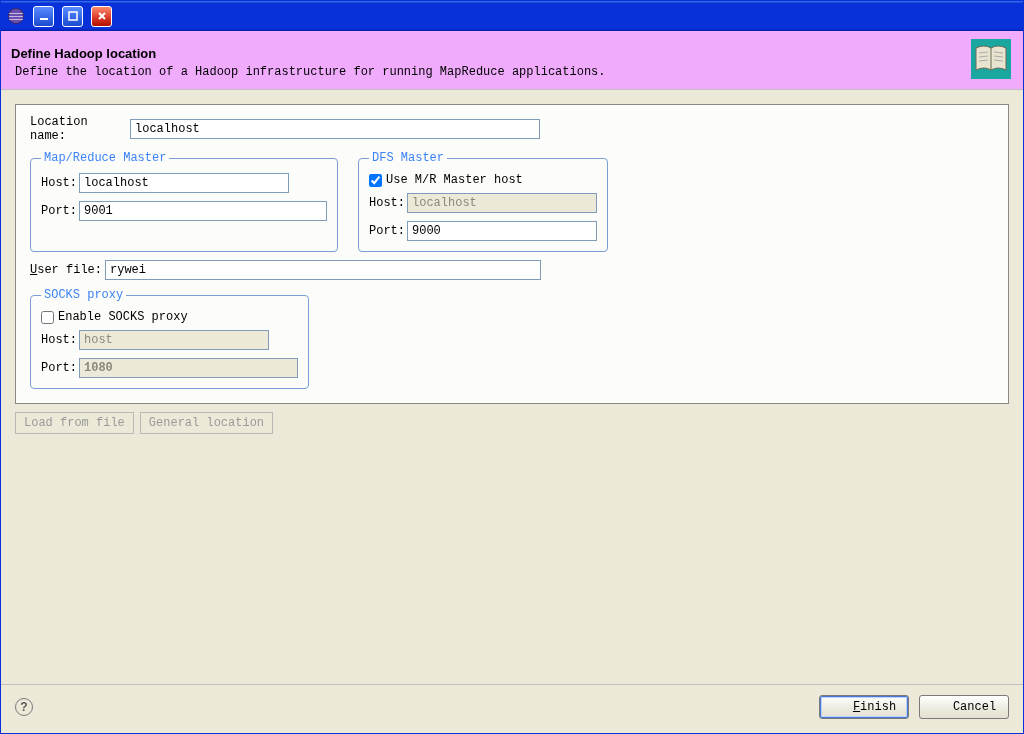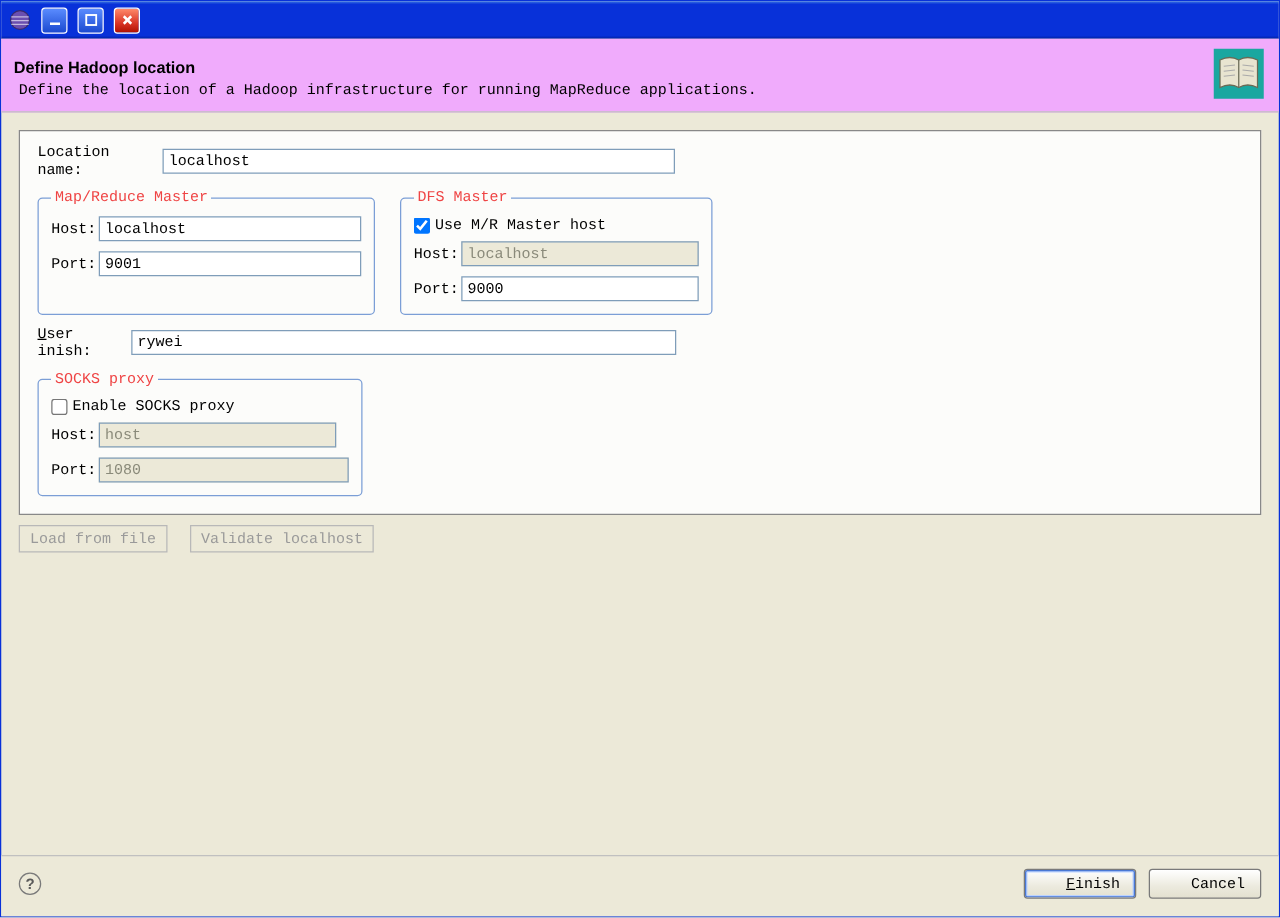--- a/index.html
+++ b/index.html
@@ -108,40 +108,40 @@
 
   .two-cols { display:flex; gap: 20px; margin-bottom: 8px; }
   fieldset.group {
     border: 1px solid #7b9ed6;
     border-radius: 4px;
     padding: 8px 10px 10px 10px;
     margin: 0;
     background: #fcfcfa;
   }
   fieldset.group > legend {
-    color: #ef4444;
+    color: #3b82f6;
     padding: 0 3px;
     font-family: "SimSun","Courier New",monospace;
   }
   .mr-group { width: 270px; }
   .dfs-group{ width: 248px; }
   .socks-group { width: 248px; margin-left: 140px; }
 
   .chk { width:13px; height:13px; margin:0 4px 0 0; vertical-align:middle; }
 
   
   .flat-btn {
     border: 1px solid #b8b8b8;
     background: #ece9d8;
     color: #9a9a9a;
     padding: 3px 8px;
     font-family: "SimSun","Courier New",monospace;
     font-size: 12px;
   }
-  .bottom-left-btns { margin-top: 8px; display:flex; gap:18px; }
+  .bottom-left-btns { margin-top: 8px; display:flex; gap:6px; }
 
   
   .footer {
     border-top: 1px solid #c0c0c0;
     padding: 10px 14px 14px 14px;
     display:flex; align-items:center;
     background: #ece9d8;
   }
   .help-icon {
     width:18px; height:18px; border:1px solid #7a7a7a; border-radius:50%;
@@ -227,21 +227,21 @@
 
       <div class="two-cols">
         <fieldset class="group mr-group">
           <legend>Map/Reduce Master</legend>
           <div class="row">
             <span class="label" style="width:38px">Host:</span>
             <input class="text-input" style="width: 210px;" value="localhost">
           </div>
           <div class="row" style="margin-bottom:0">
             <span class="label" style="width:38px">Port:</span>
-            <input class="text-input" style="width: 210px;" value="9001">
+            <input class="text-input" style="width: 248px;" value="9001">
           </div>
         </fieldset>
 
         <fieldset class="group dfs-group">
           <legend>DFS Master</legend>
           <div class="row" style="margin-bottom:6px">
             <input type="checkbox" class="chk" checked="" style="">
             <span class="label">Use M/R Master host</span>
           </div>
           <div class="row">
@@ -249,46 +249,46 @@
             <input class="text-input disabled" readonly="" style="width: 190px;" value="localhost">
           </div>
           <div class="row" style="margin-bottom:0">
             <span class="label" style="width:38px">Port:</span>
             <input class="text-input" style="width: 190px;" value="9000">
           </div>
         </fieldset>
       </div>
 
       <div class="row">
-        <span class="label" style="width:75px"><span class="u">U</span><span>ser inish:</span></span>
+        <span class="label" style="width:75px"><span class="u">U</span><span>ser file:</span></span>
         <input class="text-input" style="width: 436px;" value="rywei">
       </div>
 
       <fieldset class="group socks-group">
         <legend>SOCKS proxy</legend>
         <div class="row" style="margin-bottom:6px">
           <input type="checkbox" class="chk" style="">
           <span class="label">Enable SOCKS proxy</span>
         </div>
         <div class="row">
           <span class="label" style="width:38px">Host:</span>
           <input class="text-input disabled" readonly="" style="width: 190px;" value="host">
         </div>
         <div class="row" style="margin-bottom:0">
           <span class="label" style="width:38px">Port:</span>
-          <input class="text-input disabled" readonly="" style="width: 200px;" value="1080">
+          <input class="text-input disabled" readonly="" style="width: 219px; font-weight: bold;" value="1080">
         </div>
       </fieldset>
 
       <div style="flex:1"></div>
     </div>
 
     <div class="bottom-left-btns">
       <button class="flat-btn" disabled="">Load from file</button>
-      <button class="flat-btn" disabled="">Validate localhost</button>
+      <button class="flat-btn" disabled="">General location</button>
     </div>
 
     <div style="flex:1"></div>
   </div>
 
   <div class="footer">
     <div class="help-icon" title="Help">?</div>
     <div class="spacer"></div>
     <button class="dlg-btn default"><span class="u">F</span><span>inish</span></button>
     <button class="dlg-btn">Cancel</button>

